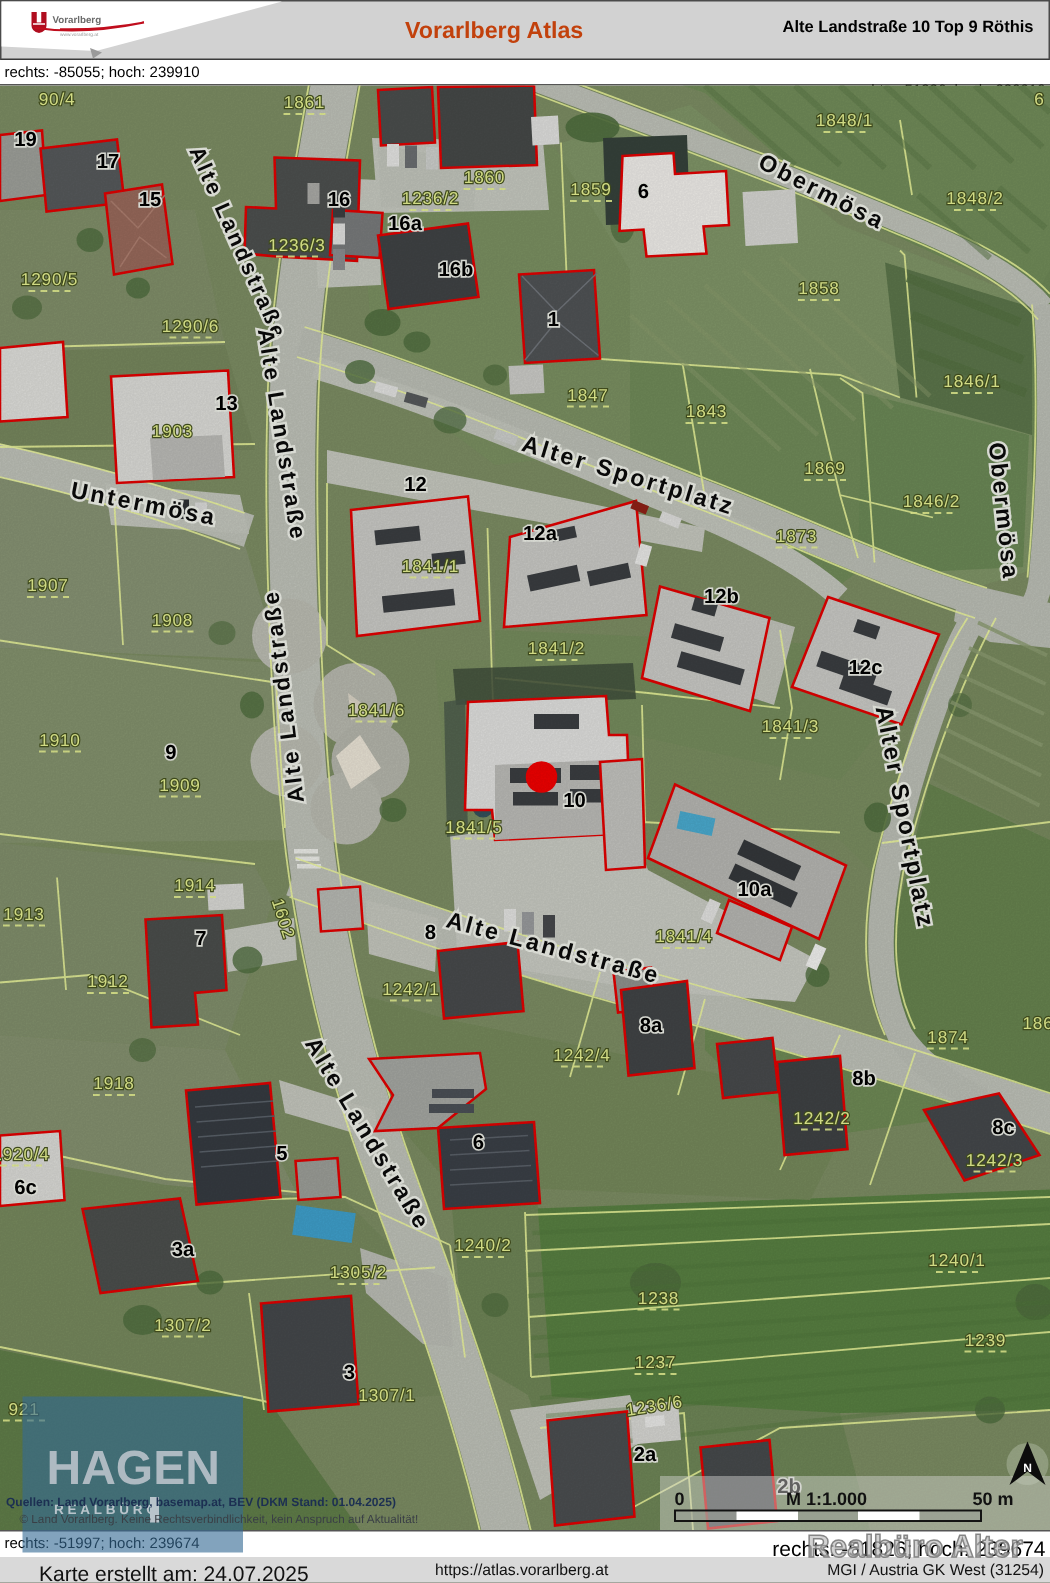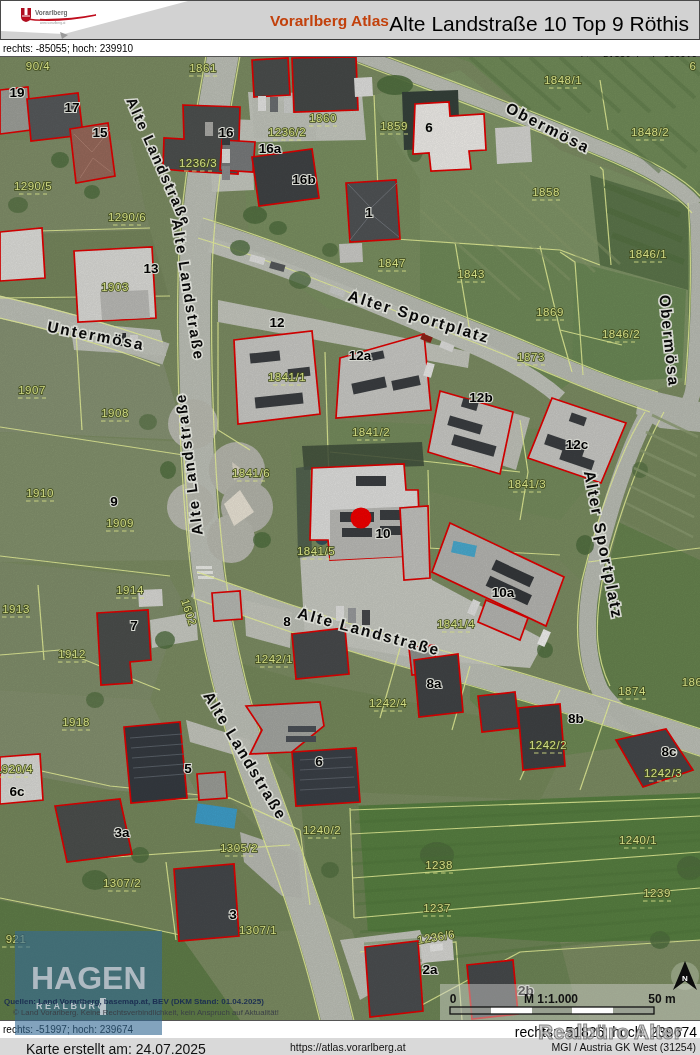--- a/index.html
+++ b/index.html
@@ -21,21 +21,21 @@
     <path d="M24.5,8 h3 v7 h-3 Z" fill="#ffffff"></path>
       <path d="M22,16 h8" stroke="#ffffff" stroke-width="1"></path>
     <text x="35" y="15" font-size="6.5" font-weight="bold" fill="#6a6a6a">Vorarlberg</text>
     <path d="M23,18.5 Q55,23.5 96,15 Q70,20 40,19.5" stroke="#c00d1d" stroke-width="1.3" fill="none"></path>
     <text x="40" y="24" font-size="3.2" fill="#999">www.vorarlberg.at</text>
   </g>
 </svg>
 
 <div class="abs" style="left:270px;top:12px;font-size:15.5px;font-weight:bold;color:#c2410c;">Vorarlberg Atlas</div>
 
-<div class="abs" style="right:11px;top:12px;font-size:21px;font-weight:normal;color:#000;margin-left:32px;">Alte Landstraße 10 Top 9 Röthis</div>
+<div class="abs" style="right:11px;top:12px;font-size:11px;font-weight:bold;color:#000;margin-left:32px;">Alte Landstraße 10 Top 9 Röthis</div>
 
 <div class="abs" style="left:0;top:40px;width:700px;height:16px;background:#ffffff;border-bottom:1px solid #555;"></div>
 
 <div class="abs" style="left:3px;top:43px;font-size:10px;color:#000;">rechts: -85055; hoch: 239910</div>
 
 <div class="abs" style="right:3px;top:55px;font-size:10px;color:#000;">rechts: -51826; hoch: 239910</div>
 
 <svg id="map" class="abs" style="left:0;top:57px;" width="700" height="963" viewBox="0 57 700 963">
   <defs>
     <filter id="grain" x="0" y="0" width="100%" height="100%">

